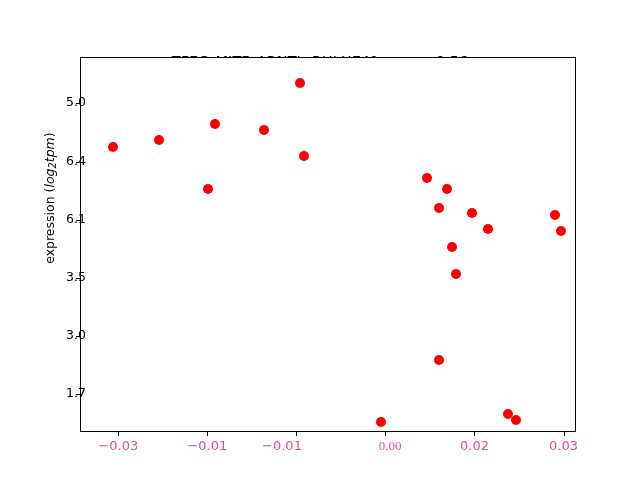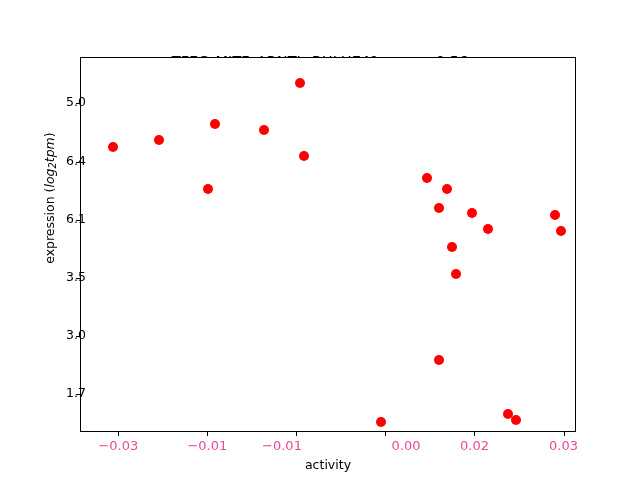--- a/index.html
+++ b/index.html
@@ -152,36 +152,35 @@
   </div>
 
   <div id="ticks-layer">
       <div class="xtick" style="left: 118.291px;"></div>
       <div class="xticklabel" style="left: 118.291px;">−0.03</div>
       <div class="xtick" style="left: 207.339px;"></div>
       <div class="xticklabel" style="left: 207.339px;">−0.01</div>
       <div class="xtick" style="left: 296.388px;"></div>
       <div class="xticklabel" style="left: 282px; text-align: center;">−0.01</div>
       <div class="xtick" style="left: 385.436px;"></div>
-      <div class="xticklabel" style="left: 406px;">0.00</div>
+      <div class="xticklabel" style="left: 390px; font-family: Liberation Serif, serif;">0.00</div>
       <div class="xtick" style="left: 474.485px;"></div>
       <div class="xticklabel" style="left: 474.485px;">0.02</div>
       <div class="xtick" style="left: 563.533px;"></div>
       <div class="xticklabel" style="left: 563.533px;">0.03</div>
       <div class="ytick" style="top: 394.291px;"></div>
       <div class="yticklabel" style="top: 394.291px;">1.7</div>
       <div class="ytick" style="top: 336.097px;"></div>
       <div class="yticklabel" style="top: 336.097px;">3.0</div>
       <div class="ytick" style="top: 277.903px;"></div>
       <div class="yticklabel" style="top: 277.903px;">3.5</div>
       <div class="ytick" style="top: 219.709px;"></div>
       <div class="yticklabel" style="top: 219.709px;">6.1</div>
       <div class="ytick" style="top: 161.516px;"></div>
       <div class="yticklabel" style="top: 161.516px;">6.4</div>
       <div class="ytick" style="top: 103.322px;"></div>
       <div class="yticklabel" style="top: 103.322px;">5.0</div>
     </div>
 
-  <div id="xlabel">activity</div>
 
   <div id="ylabel"><span>expression (</span><span class="ital">log</span><span class="ital sub">2</span><span class="ital">tpm</span><span>)</span></div>
 
 </div>
 
 </body></html>

